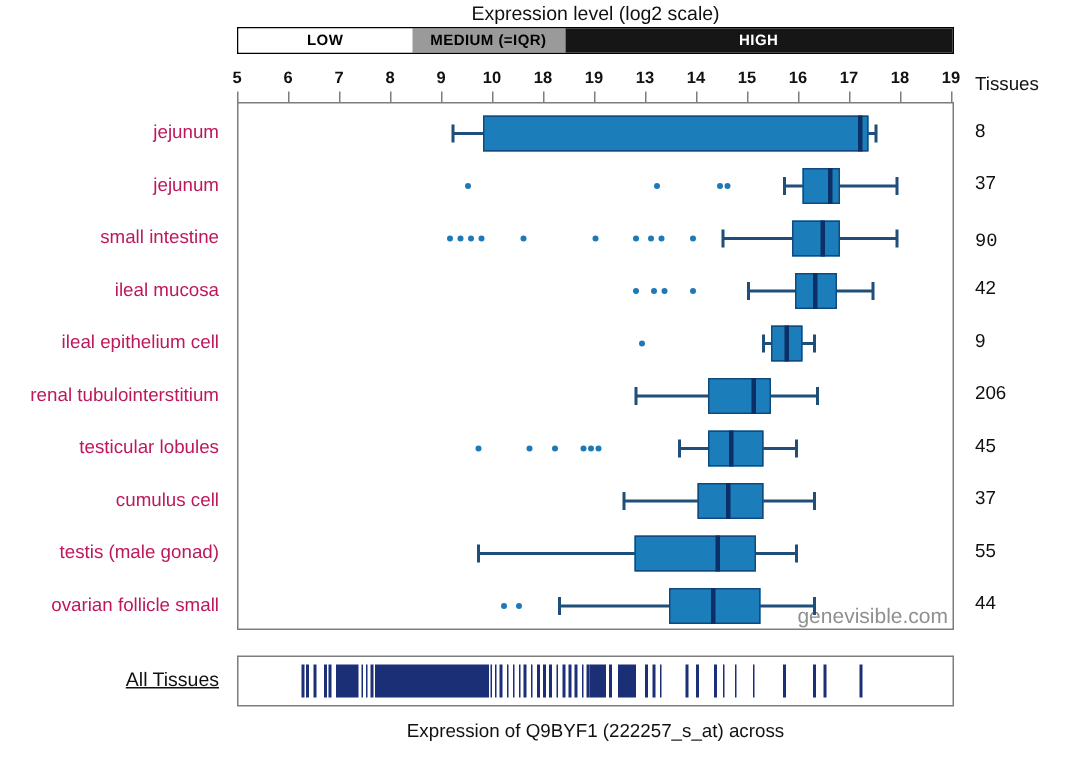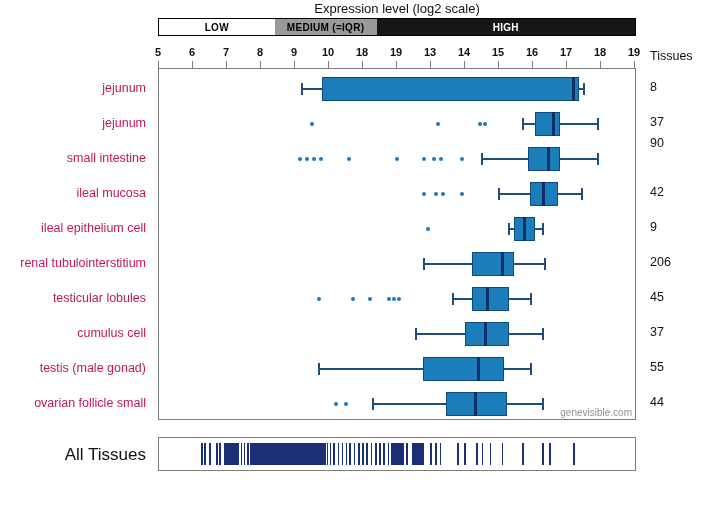--- a/index.html
+++ b/index.html
@@ -19,24 +19,24 @@
   #plot{left:158px;top:68px;width:476px;height:350px;border:1px solid var(--axis);}
   .tissue-label{position:absolute;left:0;width:146px;text-align:right;font-size:12.5px;
     line-height:16px;color:#be185d;white-space:nowrap;}
   .samples-count{position:absolute;left:650px;font-size:12.5px;color:#111;}
   .whisker-line{position:absolute;height:2px;background:var(--whisker);}
   .whisker-cap{position:absolute;width:2px;height:12px;background:var(--whisker);}
   .iqr-box{position:absolute;height:24px;background:var(--box_fill);
     border:1.5px solid var(--box_border);box-sizing:border-box;}
   .median-line{position:absolute;width:3px;height:24px;background:var(--median);}
   .outlier-dot{position:absolute;width:4px;height:4px;border-radius:50%;background:var(--outlier);}
-  #watermark{right:3px;bottom:1px;position:absolute;font-size:10px;color:var(--watermark);}
+  #watermark{right:3px;bottom:1px;position:absolute;font-size:14px;color:var(--watermark);}
   #strip{left:158px;top:437px;width:476px;height:32px;border:1px solid var(--axis);}
   .barcode-line{position:absolute;top:5px;height:22px;background:var(--barcode);}
-  #all-tissues-label{left:0;top:445px;width:146px;text-align:right;font-size:17px;color:#111;}
+  #all-tissues-label{left:0;top:445px;width:146px;text-align:right;font-size:13px;color:#111;text-decoration:underline;}
   .caption{left:158px;width:478px;text-align:center;font-size:12.5px;color:#111;}
   #caption-1{top:480px;}
   #caption-2{top:498px;}
 </style>
 </head>
 <body>
 
 <div id="canvas">
   <div class="abs" id="chart-title">Expression level (log2 scale)</div>
 
@@ -195,21 +195,21 @@
       <div class="abs tissue-label" style="top: 220px;">ileal epithelium cell</div>
       <div class="abs tissue-label" style="top: 255px;">renal tubulointerstitium</div>
       <div class="abs tissue-label" style="top: 290px;">testicular lobules</div>
       <div class="abs tissue-label" style="top: 325px;">cumulus cell</div>
       <div class="abs tissue-label" style="top: 360px;">testis (male gonad)</div>
       <div class="abs tissue-label" style="top: 395px;">ovarian follicle small</div>
     </div>
   <div id="samples-layer">
       <div class="abs samples-count" style="top: 80px;">8</div>
       <div class="abs samples-count" style="top: 115px;">37</div>
-      <div class="abs samples-count" style="top: 136px;">90</div>
+      <div class="abs samples-count" style="top: 154px; font-family: Liberation Mono, monospace;">90</div>
       <div class="abs samples-count" style="top: 185px;">42</div>
       <div class="abs samples-count" style="top: 220px;">9</div>
       <div class="abs samples-count" style="top: 255px;">206</div>
       <div class="abs samples-count" style="top: 290px;">45</div>
       <div class="abs samples-count" style="top: 325px;">37</div>
       <div class="abs samples-count" style="top: 360px;">55</div>
       <div class="abs samples-count" style="top: 395px;">44</div>
     </div>
 
   <div class="abs" id="all-tissues-label">All Tissues</div>
@@ -253,13 +253,14 @@
       <div class="barcode-line" style="left: 317.15px; width: 1.5px;"></div>
       <div class="barcode-line" style="left: 322.93px; width: 1.5px;"></div>
       <div class="barcode-line" style="left: 330.75px; width: 1.5px;"></div>
       <div class="barcode-line" style="left: 342.65px; width: 1.5px;"></div>
       <div class="barcode-line" style="left: 363.05px; width: 1.5px;"></div>
       <div class="barcode-line" style="left: 383.45px; width: 1.5px;"></div>
       <div class="barcode-line" style="left: 390.25px; width: 1.5px;"></div>
       <div class="barcode-line" style="left: 414.05px; width: 1.5px;"></div>
     </div>
 
+  <div class="abs caption" id="caption-1">Expression of Q9BYF1 (222257_s_at) across</div>
 </div>
 
 </body></html>

